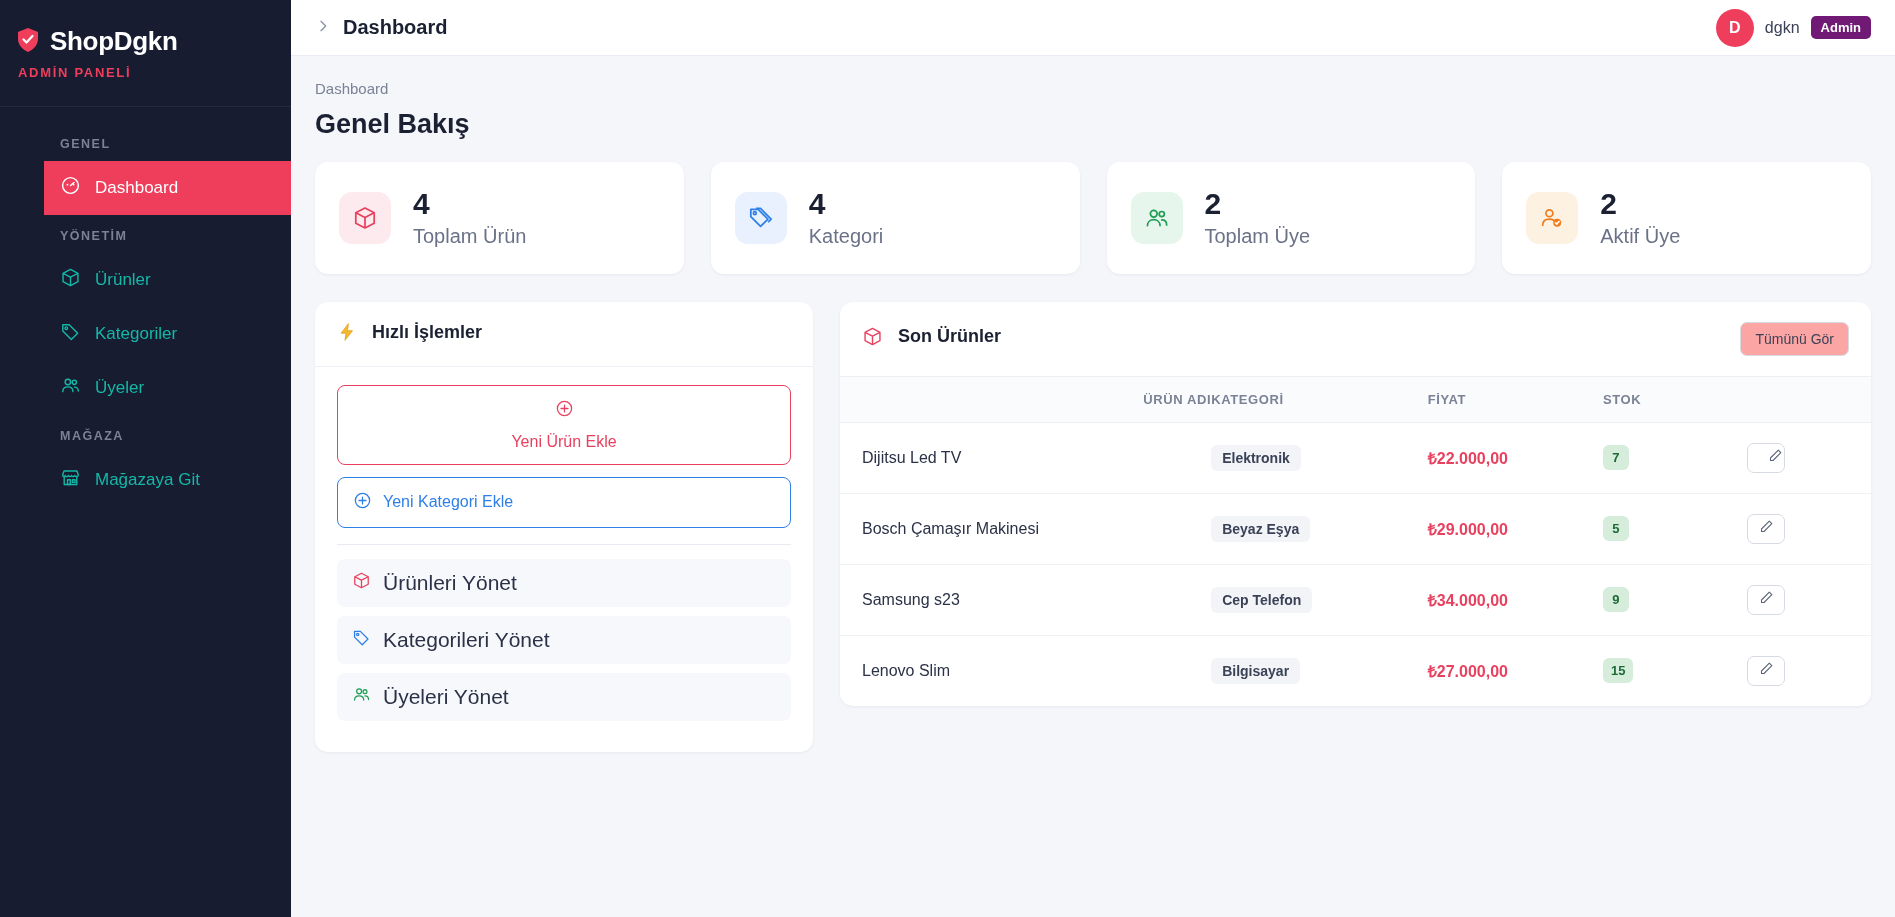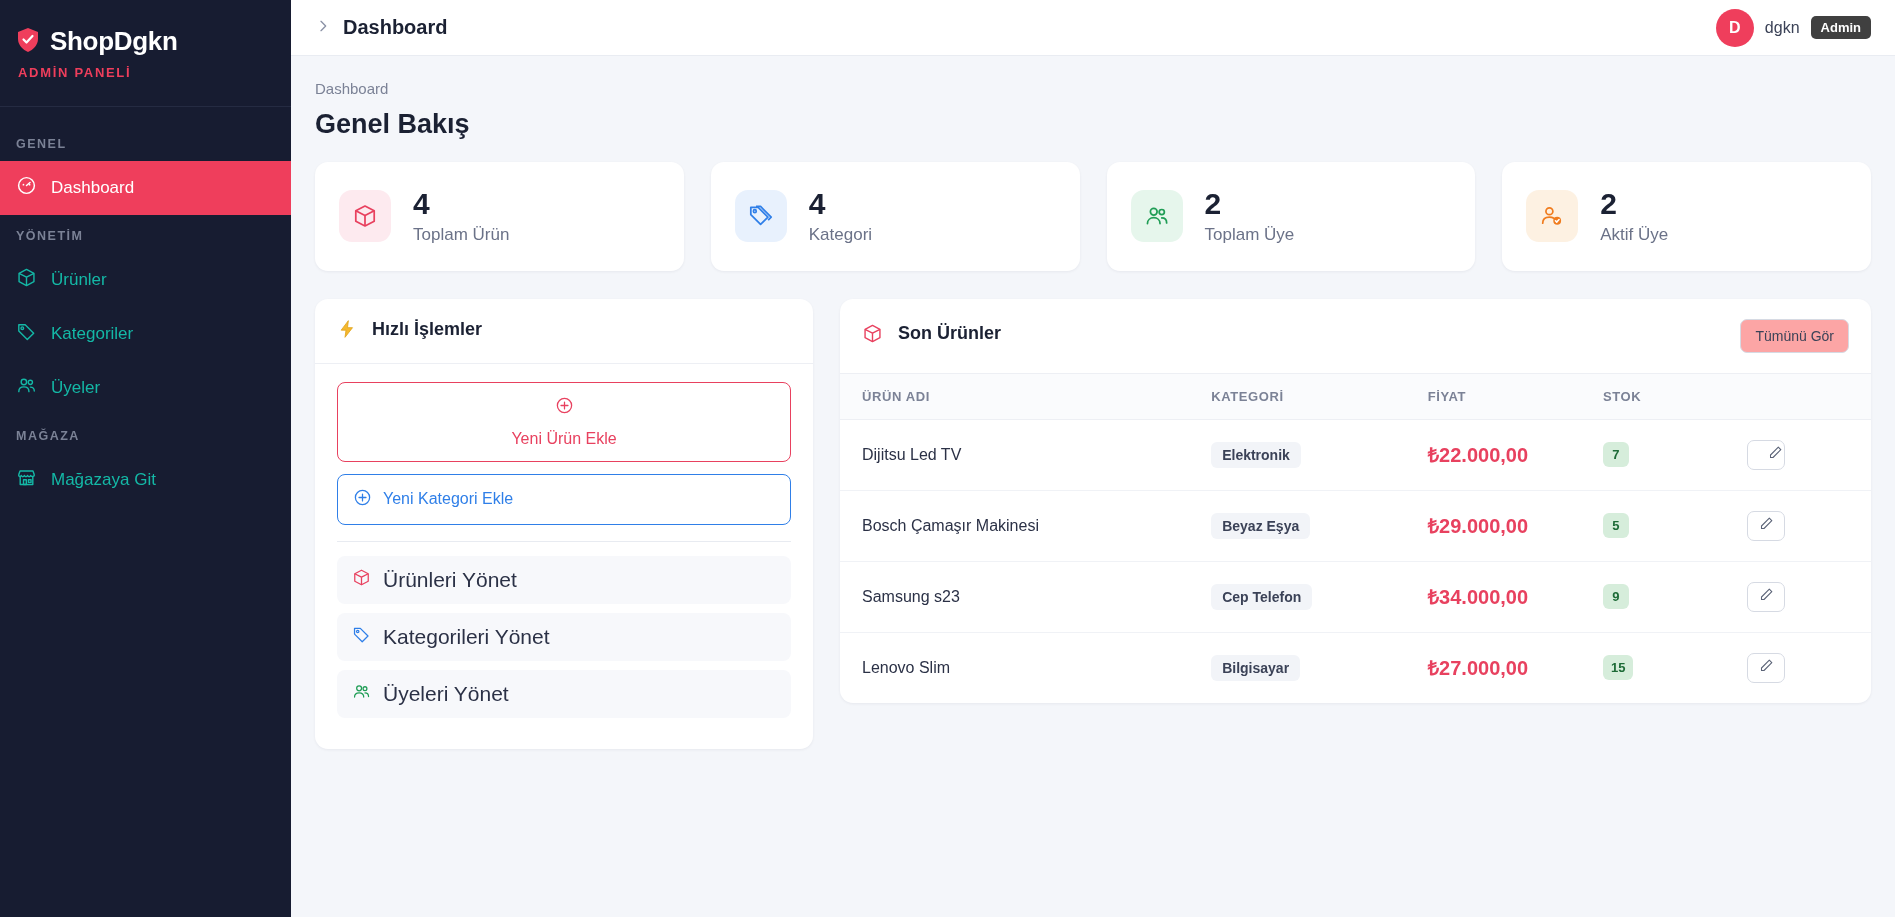--- a/index.html
+++ b/index.html
@@ -23,21 +23,21 @@
     border-bottom:1px solid #252b42;
   }
   .brand-top { display:flex; align-items:flex-end; gap:10px; }
   .brand-name {
     color:#ffffff; font-size:26px; font-weight:bold; letter-spacing:-0.3px;
   }
   .brand-sub {
     color:#ef3e5c; font-size:13px; font-weight:bold;
     letter-spacing:1.7px; margin-top:8px; padding-left:2px;
   }
-  .nav { padding-top:16px; }
+  .nav { padding-top:16px;padding-left:44px; }
   .nav-section {
     color:#7b8296; font-size:12.5px; font-weight:bold;
     letter-spacing:1.5px; padding:14px 0 10px 16px;
   }
   .nav-item {
     display:flex; align-items:center; gap:14px;
     padding:14px 0 14px 16px;
     color:#14b8a6; font-size:17px;
     cursor:pointer;
   }
@@ -56,41 +56,41 @@
   .topbar-title { font-size:20px; font-weight:bold; color:#1b2133; }
   .topbar-right { display:flex; align-items:center; gap:11px; }
   .avatar {
     width:38px; height:38px; border-radius:50%;
     background:#ef3e5c; color:#fff;
     display:flex; align-items:center; justify-content:center;
     font-size:16px; font-weight:bold;
   }
   .username { font-size:16px; color:#3b4257; }
   .role-badge {
-    background:#404040; color:#fff; font-size:13px; font-weight:bold;
+    background:#701a75; color:#fff; font-size:13px; font-weight:bold;
     padding:4px 10px; border-radius:5px;
   }
 
   .content { flex:1; padding:24px 24px 0 24px; overflow:hidden; }
   .breadcrumb { font-size:15px; color:#7b8296; margin-bottom:12px; }
   .page-title { font-size:27px; font-weight:bold; margin-bottom:22px; }
 
   
   .stats { display:flex; gap:27px; margin-bottom:28px; }
   .stat-card {
     flex:1; background:#ffffff; border-radius:13px;
     padding:26px 24px; display:flex; align-items:center; gap:22px;
     box-shadow:0 1px 3px rgba(20,25,45,0.06);
   }
   .stat-ico {
     width:52px; height:52px; border-radius:13px;
     display:flex; align-items:center; justify-content:center; flex:0 0 auto;
   }
   .stat-value { font-size:30px; font-weight:bold; line-height:1.05; }
-  .stat-label { font-size:17px; color:#6b7288; margin-top:5px;text-align:center; }
+  .stat-label { font-size:20px; color:#6b7288; margin-top:5px;text-align:center; }
 
   
   .panels { display:flex; gap:27px; align-items:flex-start; }
   .panel {
     background:#ffffff; border-radius:13px;
     box-shadow:0 1px 3px rgba(20,25,45,0.06);
     overflow:hidden;
   }
   .panel-quick { width:498px; flex:0 0 498px; }
   .panel-recent { flex:1; min-width:0; }
@@ -123,37 +123,37 @@
     font-size:21px; color:#2b3146; cursor:pointer;
   }
 
   
   table { width:100%; border-collapse:collapse; }
   thead th {
     text-align:left; font-size:13px; font-weight:bold; letter-spacing:0.6px;
     color:#7b8296; background:#fafbfd;
     padding:15px 0 15px 0; border-bottom:1px solid #edeff4;
   }
-  thead th:first-child { padding-left:22px; }
+  thead th:first-child { padding-left:22px;text-align:right; }
   tbody td {
     padding:20px 0; font-size:16px; border-bottom:1px solid #f0f2f6;
     color:#2b3146;
   }
   tbody tr:last-child td { border-bottom:none; }
   tbody td:first-child { padding-left:22px; }
   .col-name  { width:36%; }
   .col-cat   { width:21%; }
   .col-price { width:17%;margin-top:36px; }
   .col-stock { width:14%; }
   .col-act   { width:12%; }
   .cat-badge {
     display:inline-block; background:#f2f4f8; color:#3b4257;
     font-size:14px; font-weight:bold; padding:5px 11px; border-radius:6px;
   }
-  .price { color:#e8415f; font-weight:bold; font-size:20px; }
+  .price { color:#e8415f; font-weight:bold; font-size:16px; }
   .stock-pill {
     display:inline-block; min-width:26px; text-align:center;
     background:#d6eddb; color:#1d6b37;
     font-size:13px; font-weight:bold; padding:5px 8px; border-radius:6px;
   }
   .edit-btn {
     width:38px; height:30px; border:1px solid #d6dae3; border-radius:7px;
     background:#fff; display:flex; align-items:center; justify-content:center;
     cursor:pointer;
   }

